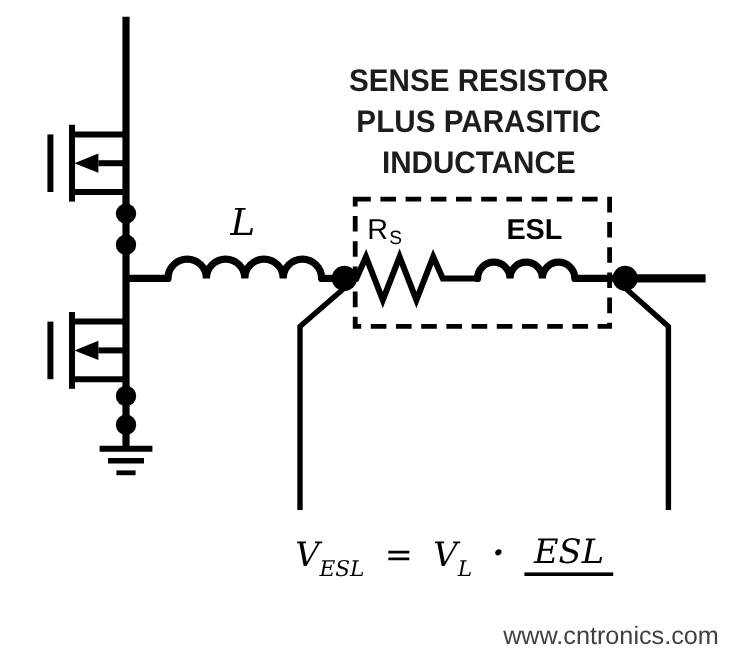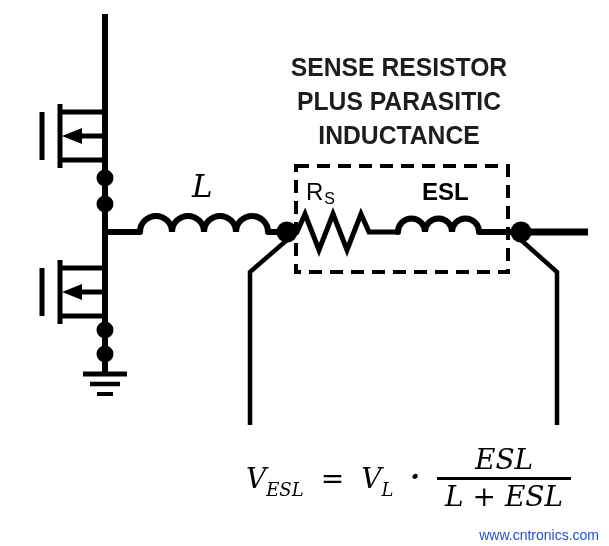--- a/index.html
+++ b/index.html
@@ -57,22 +57,22 @@
   .frac {
     display:inline-flex; flex-direction:column; align-items:center;
   }
   .frac .num, .frac .den { padding:0 8px; line-height:32px; }
   .frac .bar {
     height:3px; background:#000; align-self:stretch; margin:1px 0;
   }
 
   .watermark {
     position:absolute; right:10px; bottom:3px;
-    color:#1d4ed8;
-    font-size:14px;
+    color:#404040;
+    font-size:21px;
     font-family:"Liberation Sans", sans-serif;
   }
 </style>
 </head>
 <body>
 
 <div class="stage">
 
   <svg width="609" height="546" viewBox="0 0 609 546" fill="none">
 
@@ -139,19 +139,18 @@
   <div class="label-esl">ESL</div>
 
   <div class="formula">
     <span class="term"><span>V</span><span class="sub">ESL</span></span>
     <span>=</span>
     <span class="term"><span>V</span><span class="sub">L</span></span>
     <span class="mdot">·</span>
     <span class="frac">
       <span class="num">ESL</span>
       <span class="bar"></span>
-      <span class="den">L + ESL</span>
     </span>
   </div>
 
   <div class="watermark">www.cntronics.com</div>
 
 </div>
 
 </body></html>

